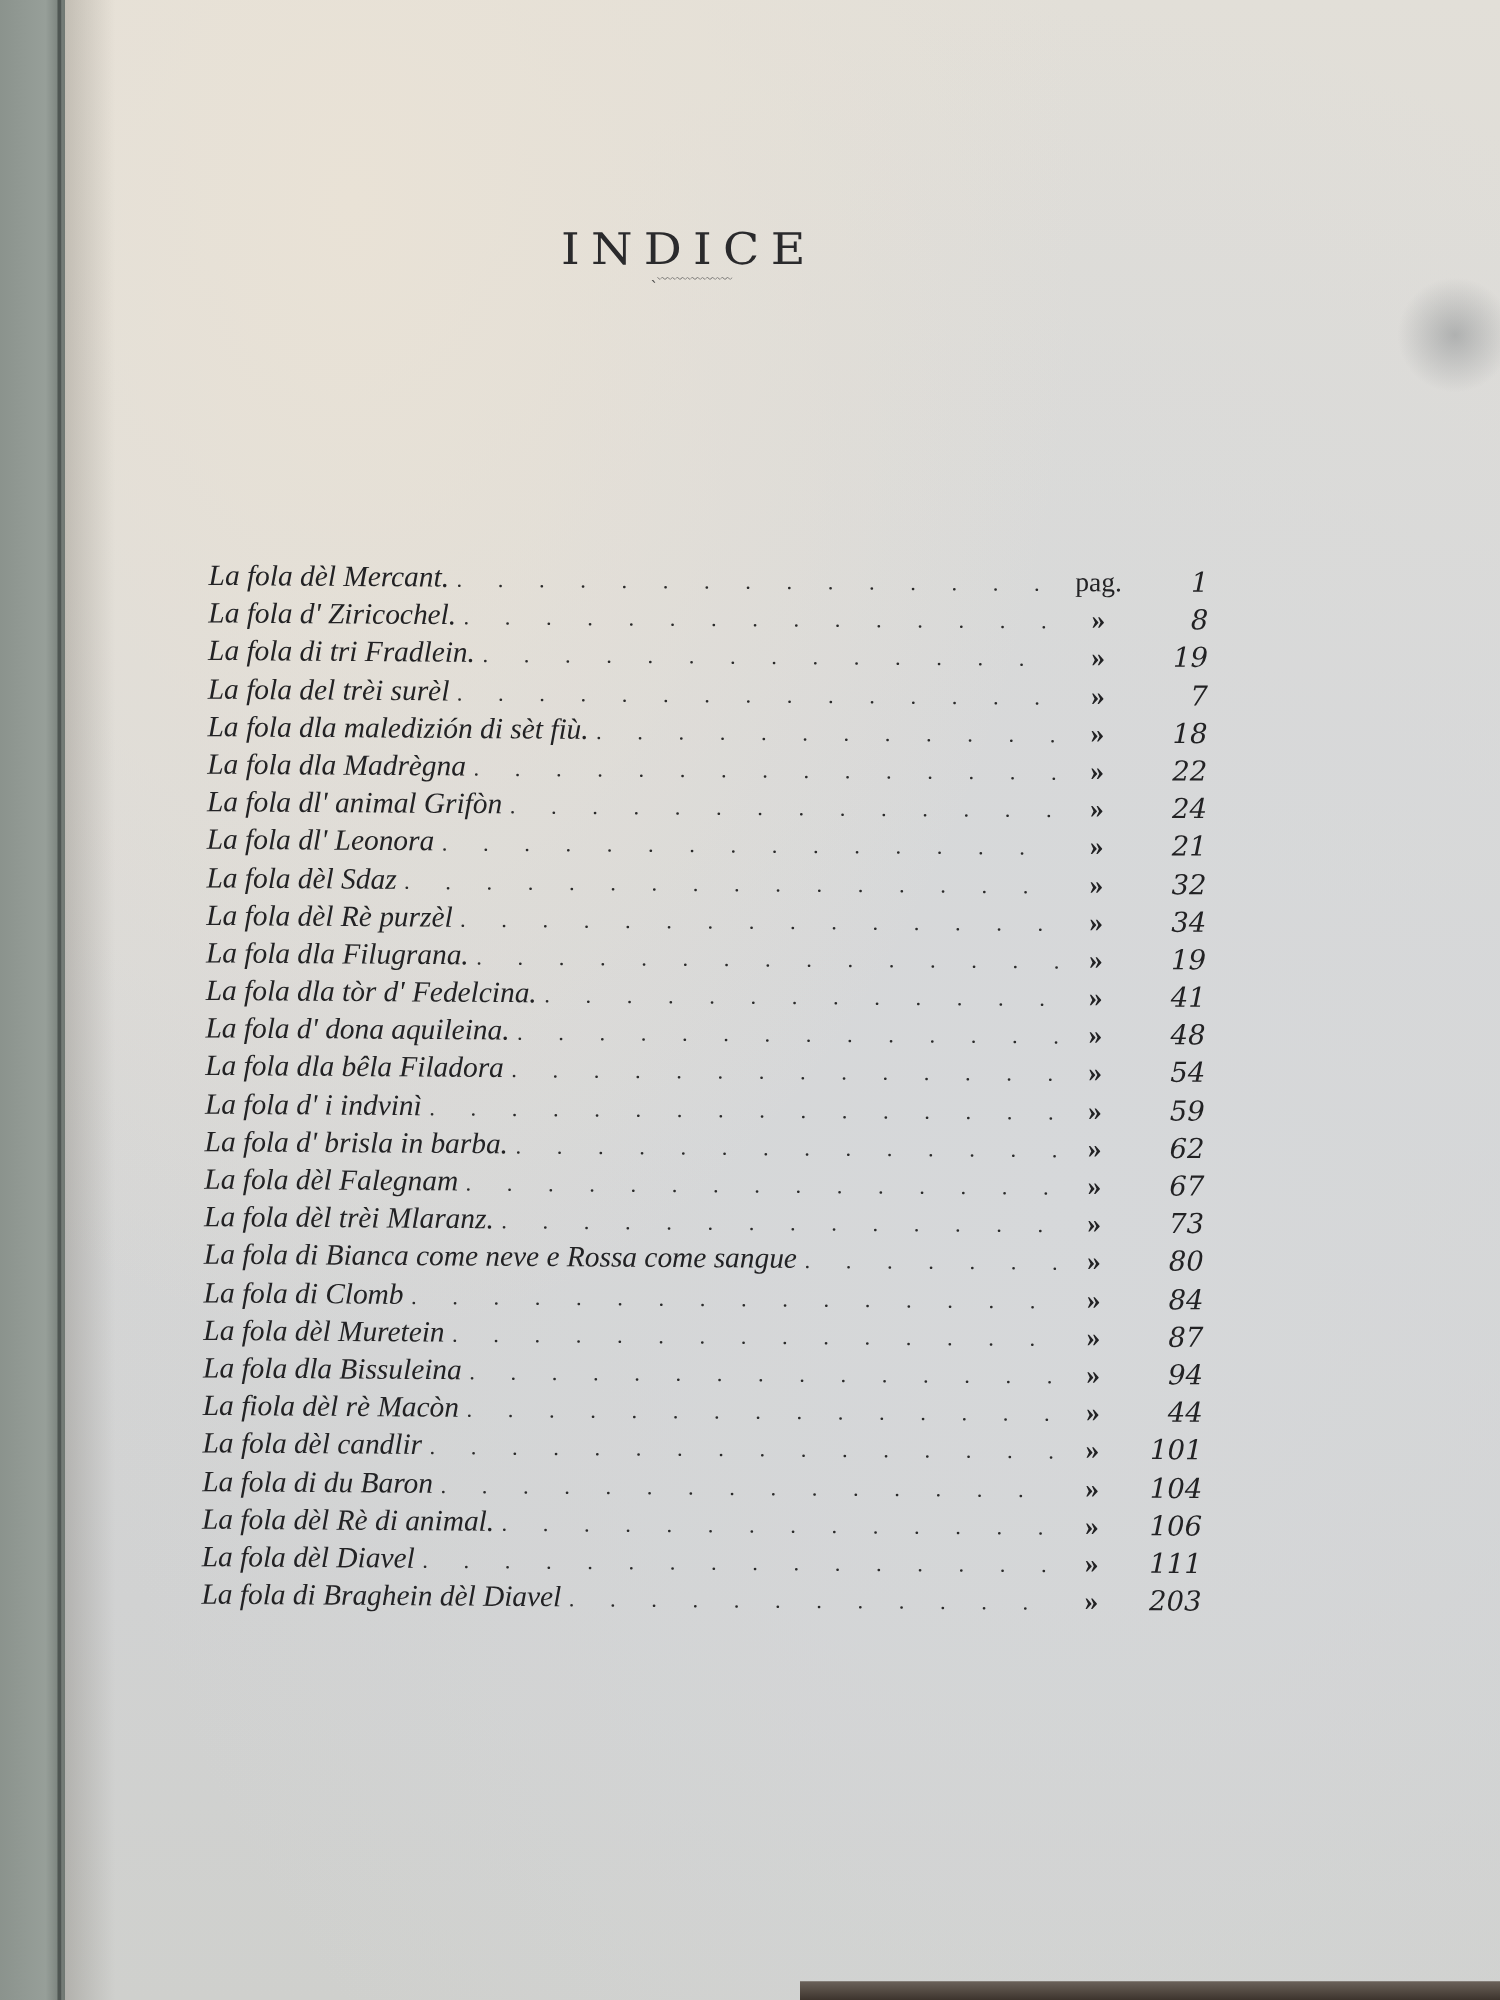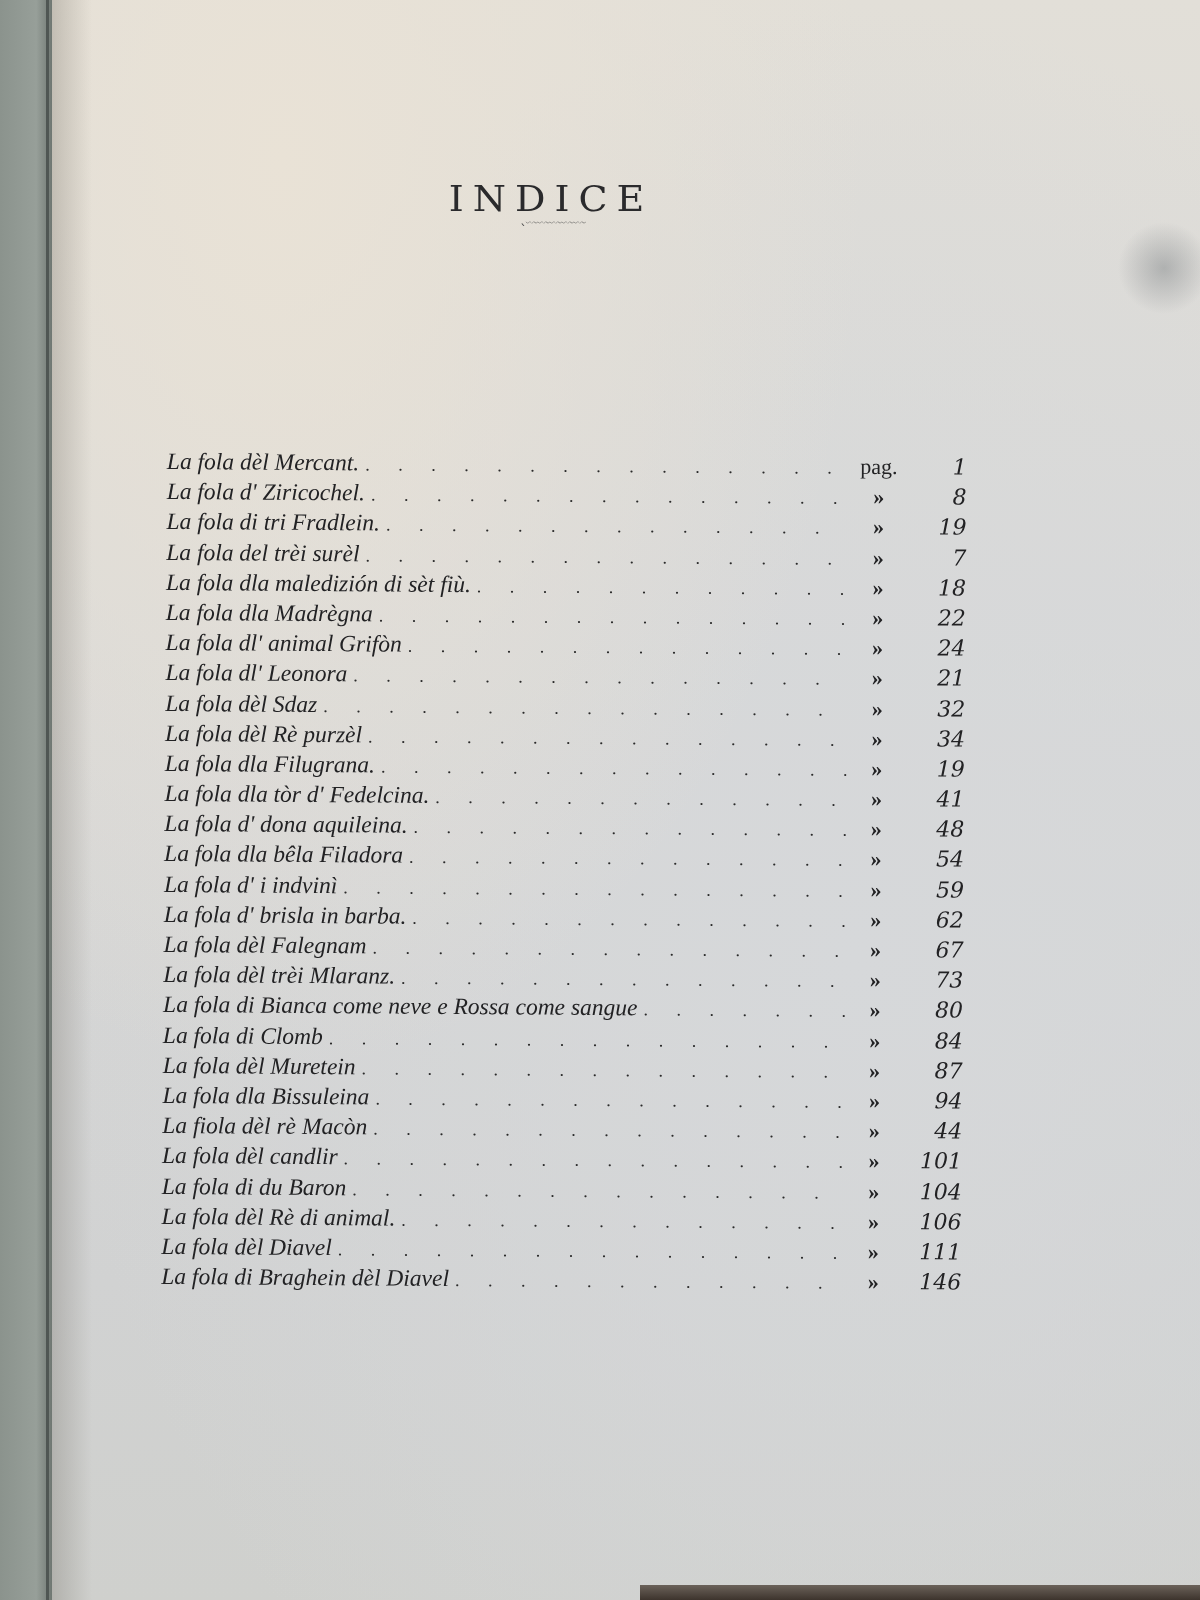--- a/index.html
+++ b/index.html
@@ -237,15 +237,15 @@
   <div class="row">
       <span class="label">La fola dèl Diavel</span>
       <span class="dots">. . . . . . . . . . . . . . . . . . . . . . . . . . . . . . . . . . . . . . . . . . . . . . . . . .</span>
       <span class="marker">»</span>
       <span class="num">111</span>
     </div>
   <div class="row">
       <span class="label">La fola di Braghein dèl Diavel</span>
       <span class="dots">. . . . . . . . . . . . . . . . . . . . . . . . . . . . . . . . . . . . . . . . . . . . . . . . . .</span>
       <span class="marker">»</span>
-      <span class="num">146</span>
+      <span class="num">203</span>
     </div>
 </div>
 
 </body></html>

